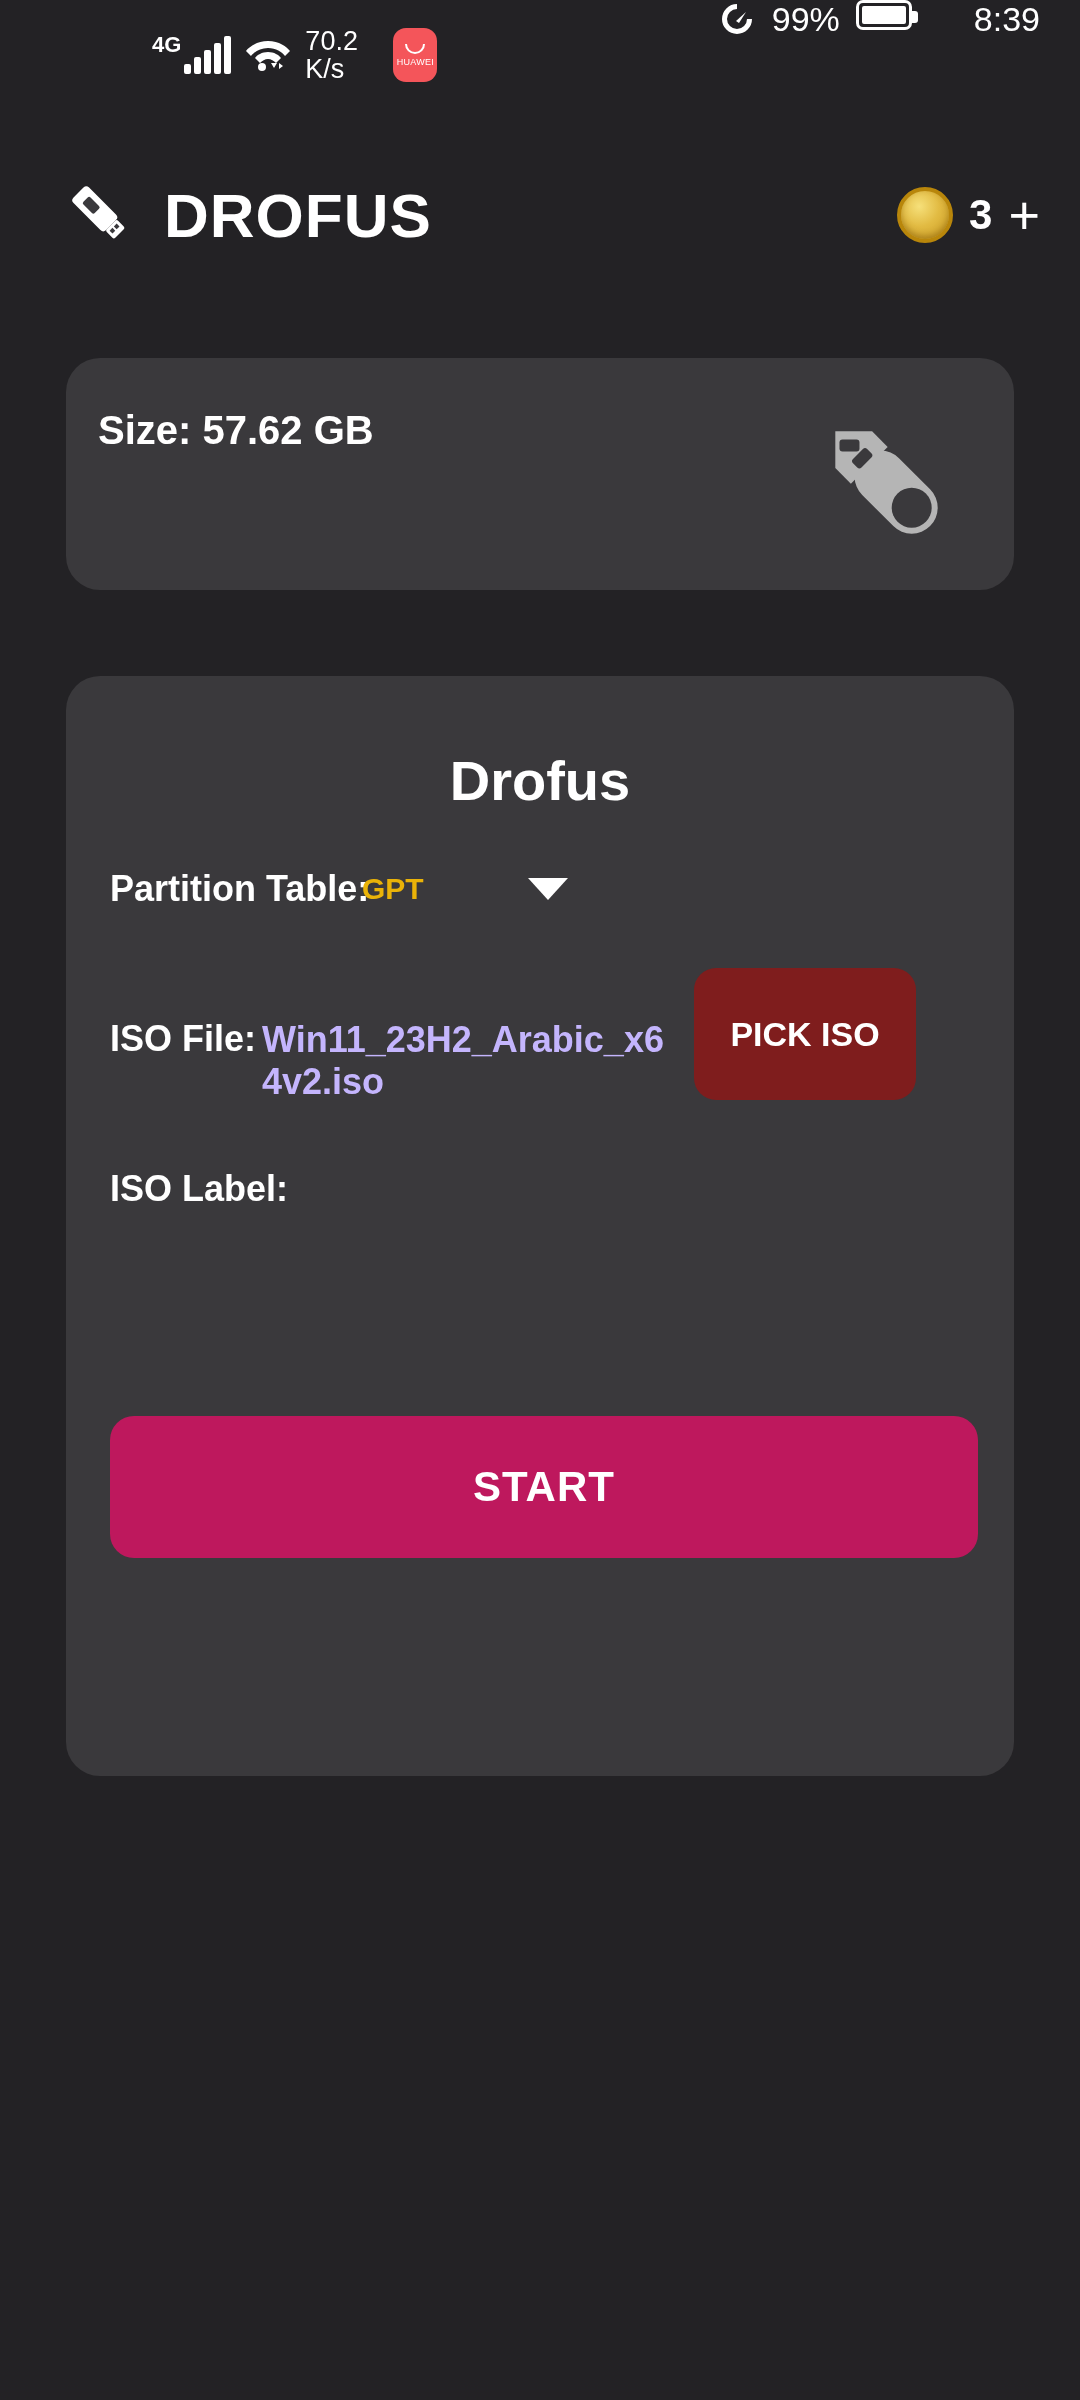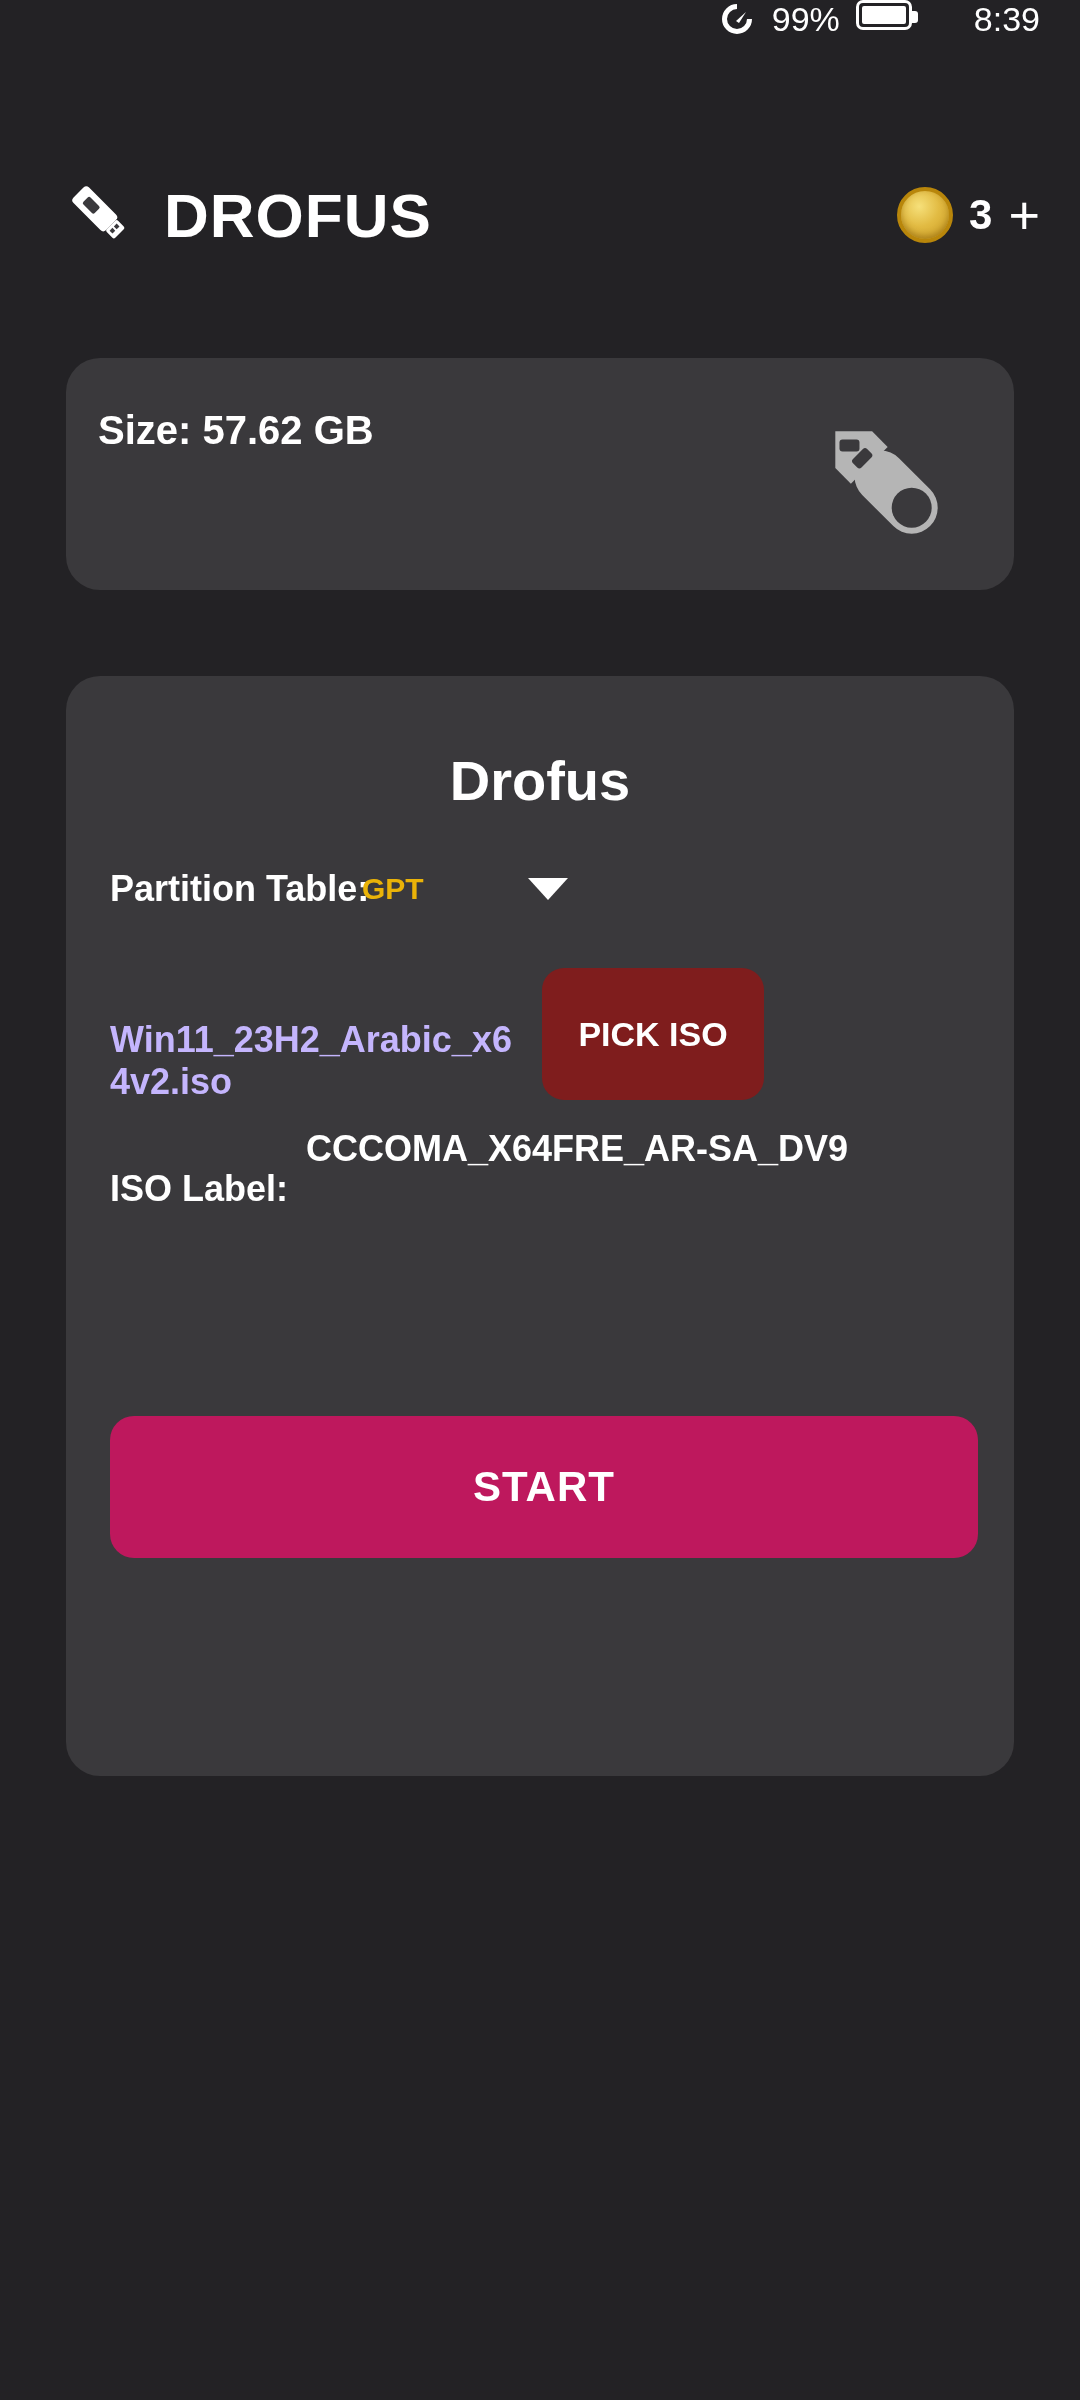--- a/index.html
+++ b/index.html
@@ -116,20 +116,48 @@
     display:flex; align-items:center; justify-content:center;
   }
 </style>
 </head>
 <body>
 
 <div id="screen">
 
   <div class="statusbar">
 
+    <div class="sb-left">
+      <div class="net-4g">
+        <span class="lbl">4G</span>
+        <span class="bars">
+          <i></i>
+            <i></i>
+            <i></i>
+            <i></i>
+            <i></i>
+        </span>
+      </div>
+
+      <span>
+        <svg width="46" height="36" viewBox="0 0 46 36">
+          <path d="M23 6 C12 6 4 12 1 16 L6 21 C9 17 15 13 23 13 C31 13 37 17 40 21 L45 16 C42 12 34 6 23 6 Z" fill="#fff"></path>
+          <path d="M23 17 C17 17 12 20 10 23 L15 28 C17 26 20 24 23 24 C26 24 29 26 31 28 L36 23 C34 20 29 17 23 17 Z" fill="#fff"></path>
+          <circle cx="17" cy="32" r="4" fill="#fff"></circle>
+          <path d="M26 28 l6 0 -3 5 z M34 28 l0 6 4 -3 z" fill="#fff"></path>
+        </svg>
+      </span>
+
+      <span class="speed">70.2 K/s</span>
+
+      <span class="huawei">
+        <span class="arc"></span>
+        <span class="hw">HUAWEI</span>
+      </span>
+    </div>
 
     <div class="sb-right">
       <span>
         <svg width="38" height="38" viewBox="0 0 38 38">
           <path d="M19 4 A15 15 0 1 0 34 19 L29 19 A10 10 0 1 1 19 9 Z" fill="#fff"></path>
           <path d="M18 21 l10 -9 -7 11 z" fill="#fff"></path>
         </svg>
       </span>
       <span class="pct">99%</span>
       <span class="battery">
@@ -184,26 +212,26 @@
 
     <div class="panel-title">Drofus</div>
 
     <div class="row r-part">
       <span class="row-label">Partition Table:</span>
       <span class="row-value">GPT</span>
       <span class="caret"></span>
     </div>
 
     <div class="row r-iso">
+      <span class="row-label">ISO File:</span>
       <span class="iso-name">Win11_23H2_Arabic_x64v2.iso</span>
       <span class="pick-iso">PICK ISO</span>
     </div>
 
     <div class="row r-label">
       <span class="row-label">ISO Label:</span>
-      <span class="lab-val">CCCOMA_X64FRE_AR-SA_DV9</span>
     </div>
 
 
     <div class="start-btn">START</div>
   </div>
 
 </div>
 
 </body></html>

